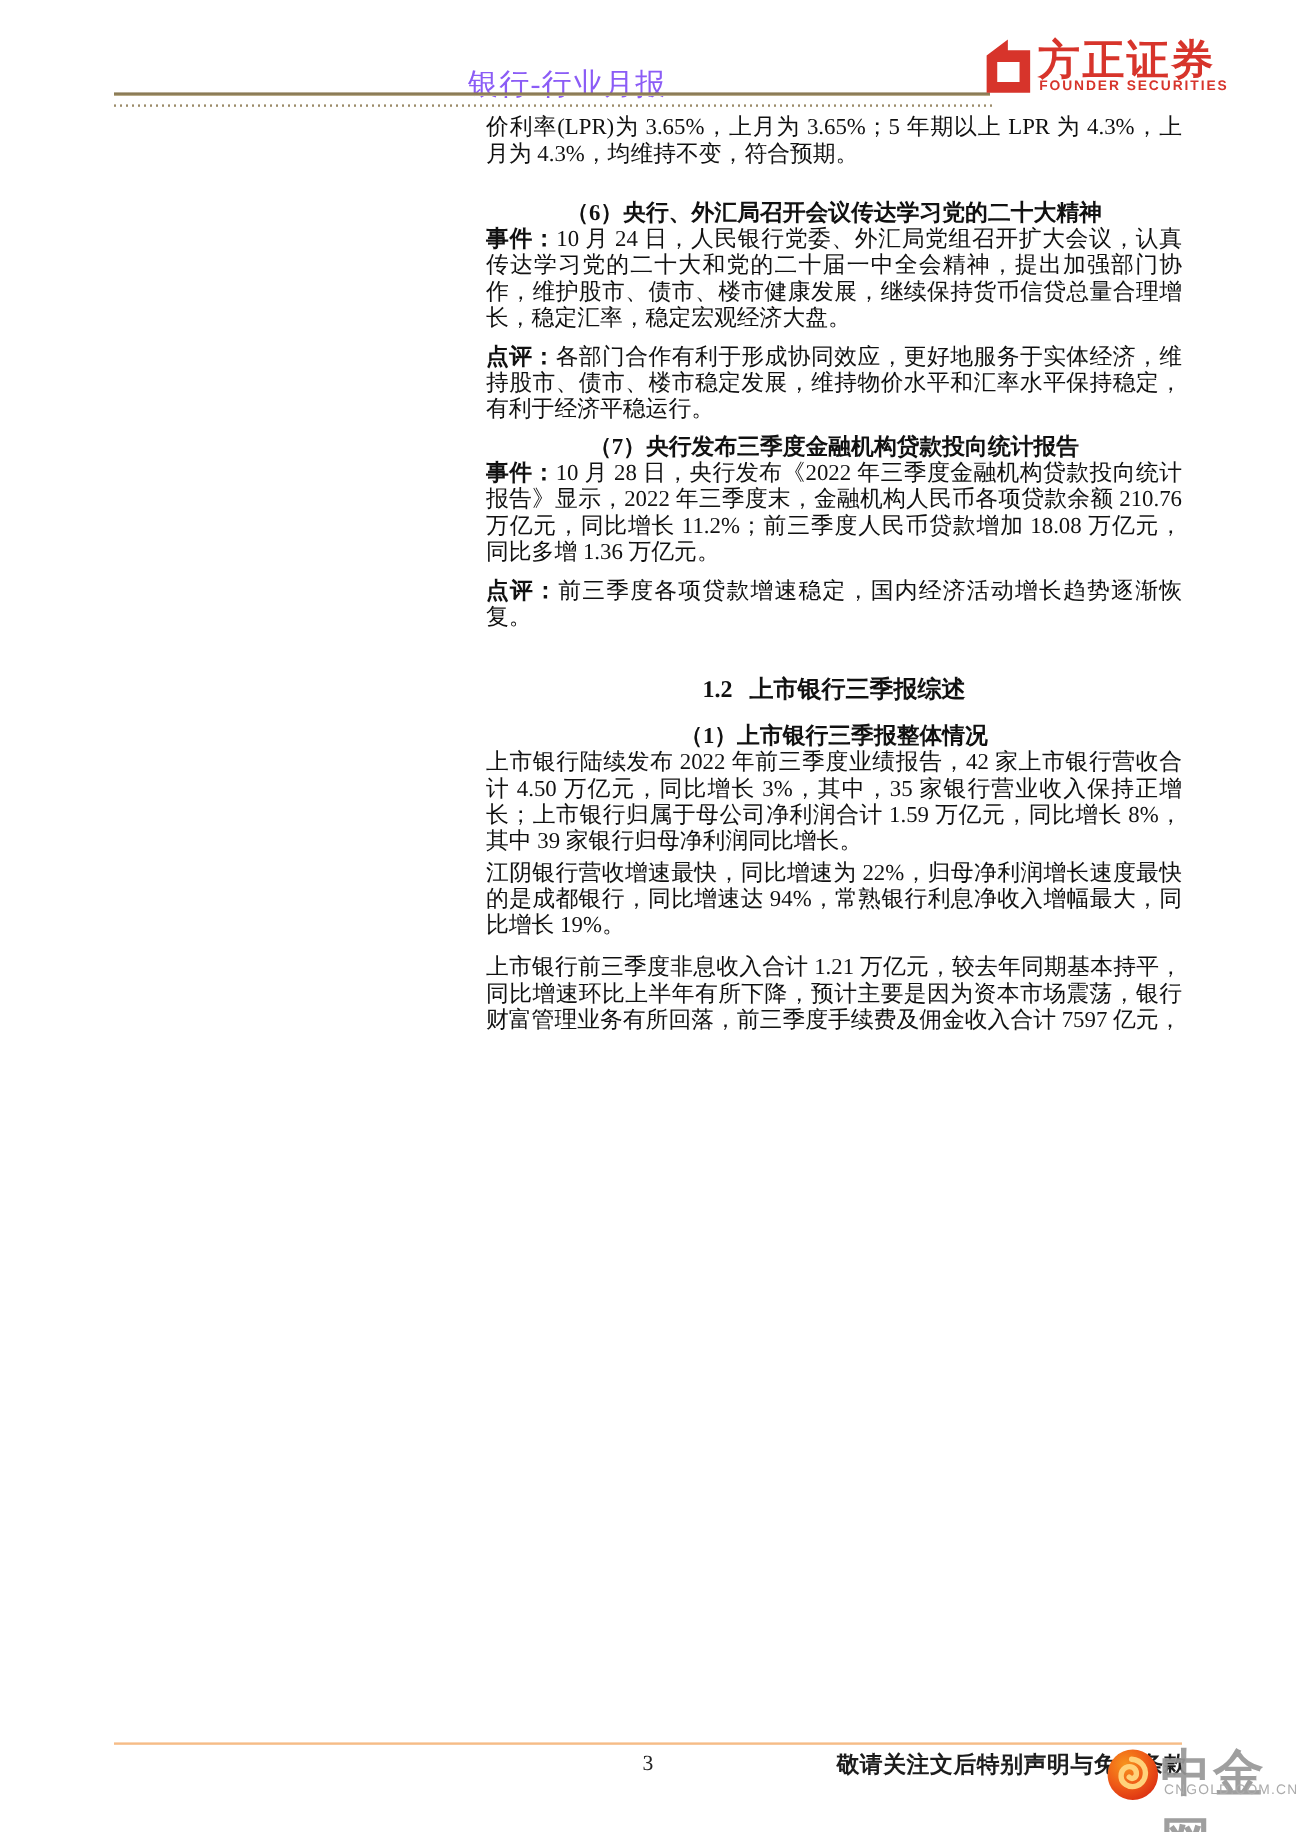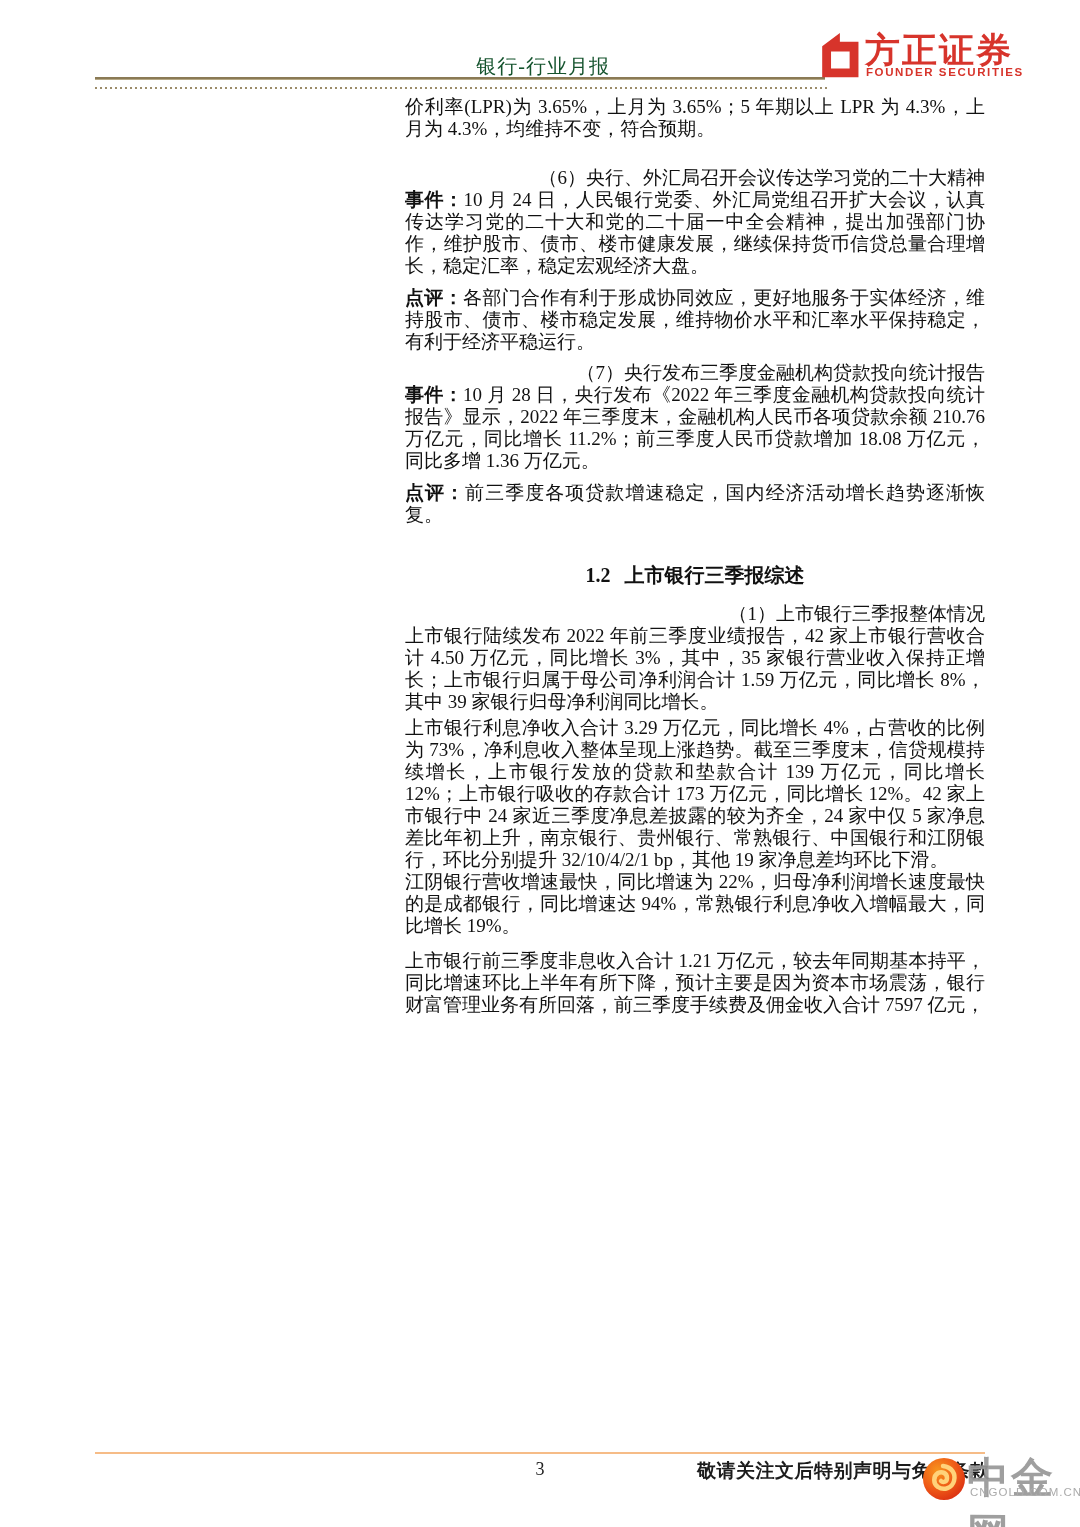--- a/index.html
+++ b/index.html
@@ -1,21 +1,21 @@
 <!DOCTYPE html>
 <html lang="zh"><head>
 <meta charset="utf-8">
 <style>
   html,body{margin:0;padding:0;background:#ffffff;}
   .page{position:relative;width:1080px;height:1527px;background:#ffffff;overflow:hidden;
         font-family:"Liberation Serif","DejaVu Serif",serif;color:#111;}
 
   
-  .doc-type{position:absolute;left:390px;top:53px;width:220px;text-align:right;
-            font-size:20px;color:#14532d;letter-spacing:1px;}
+  .doc-type{position:absolute;left:390px;top:53px;width:220px;text-align:left;
+            font-size:25px;color:#8b5cf6;letter-spacing:1px;}
   .hline{position:absolute;left:95px;top:77px;width:730px;height:3px;
          background:linear-gradient(#8a7a55 55%,#cfc3a2);}
   .dotline{position:absolute;left:95px;top:87px;width:732px;height:2px;
            background-image:repeating-linear-gradient(90deg,#9c8c6a 0 2px,transparent 2px 5px);}
   .brand{position:absolute;left:816px;top:26px;width:250px;height:60px;}
   .brand-icon{position:absolute;left:0;top:2px;}
   .brand-cn{position:absolute;left:49px;top:1px;font-size:35px;font-weight:bold;
             color:#d7342b;letter-spacing:2px;font-family:"Liberation Sans","DejaVu Sans",sans-serif;}
   .brand-en{position:absolute;left:50px;top:40px;font-size:11.5px;font-weight:bold;
             color:#d7342b;letter-spacing:1.6px;font-family:"Liberation Sans","DejaVu Sans",sans-serif;}
@@ -25,21 +25,21 @@
             text-align:justify;}
   .body-col p{margin:0;}
   .body-col b{font-weight:bold;}
   .mb27{margin-bottom:27px !important;}
   .mb9{margin-bottom:9px !important;}
   .mb10{margin-bottom:10px !important;}
   .mb4{margin-bottom:4px !important;}
   .mb13{margin-bottom:13px !important;}
   .mb38{margin-bottom:38px !important;}
   .mb17{margin-bottom:17px !important;}
-  .hd{font-weight:normal;text-align:right;}
+  .hd{font-weight:bold;text-align:center;}
   .sec{font-weight:bold;font-size:20px;text-align:center;}
   .sec .sec-num{margin-right:14px;}
 
   
   .fline{position:absolute;left:95px;top:1452px;width:890px;height:2px;background:#f6bc87;}
   .page-num{position:absolute;left:440px;top:1459px;width:200px;text-align:center;
             font-size:18px;color:#222;}
   .disclaimer{position:absolute;left:697px;top:1458px;font-size:19px;font-weight:bold;color:#1c1c1c;
               font-family:"Liberation Sans","DejaVu Sans",sans-serif;letter-spacing:0.5px;}
 
@@ -87,21 +87,20 @@
     <p class="mb10"><b>事件：</b><span>10 月 28 日，央行发布《2022 年三季度金融机构贷款投向统计报告》显示，2022 年三季度末，金融机构人民币各项贷款余额 210.76 万亿元，同比增长 11.2%；前三季度人民币贷款增加 18.08 万亿元，同比多增 1.36 万亿元。</span></p>
 
     <p class="mb38"><b>点评：</b><span>前三季度各项贷款增速稳定，国内经济活动增长趋势逐渐恢复。</span></p>
 
     <p class="sec mb17"><span class="sec-num">1.2</span><span>上市银行三季报综述</span></p>
 
     <p class="hd">（1）上市银行三季报整体情况</p>
 
     <p class="mb4">上市银行陆续发布 2022 年前三季度业绩报告，42 家上市银行营收合计 4.50 万亿元，同比增长 3%，其中，35 家银行营业收入保持正增长；上市银行归属于母公司净利润合计 1.59 万亿元，同比增长 8%，其中 39 家银行归母净利润同比增长。</p>
 
-    <p>上市银行利息净收入合计 3.29 万亿元，同比增长 4%，占营收的比例为 73%，净利息收入整体呈现上涨趋势。截至三季度末，信贷规模持续增长，上市银行发放的贷款和垫款合计 139 万亿元，同比增长 12%；上市银行吸收的存款合计 173 万亿元，同比增长 12%。42 家上市银行中 24 家近三季度净息差披露的较为齐全，24 家中仅 5 家净息差比年初上升，南京银行、贵州银行、常熟银行、中国银行和江阴银行，环比分别提升 32/10/4/2/1 bp，其他 19 家净息差均环比下滑。</p>
 
     <p class="mb13">江阴银行营收增速最快，同比增速为 22%，归母净利润增长速度最快的是成都银行，同比增速达 94%，常熟银行利息净收入增幅最大，同比增长 19%。</p>
 
     <p>上市银行前三季度非息收入合计 1.21 万亿元，较去年同期基本持平，同比增速环比上半年有所下降，预计主要是因为资本市场震荡，银行财富管理业务有所回落，前三季度手续费及佣金收入合计 7597 亿元，</p>
   </div>
 
   <div class="fline"></div>
   <div class="page-num">3</div>
   <div class="disclaimer">敬请关注文后特别声明与免责条款</div>
 

